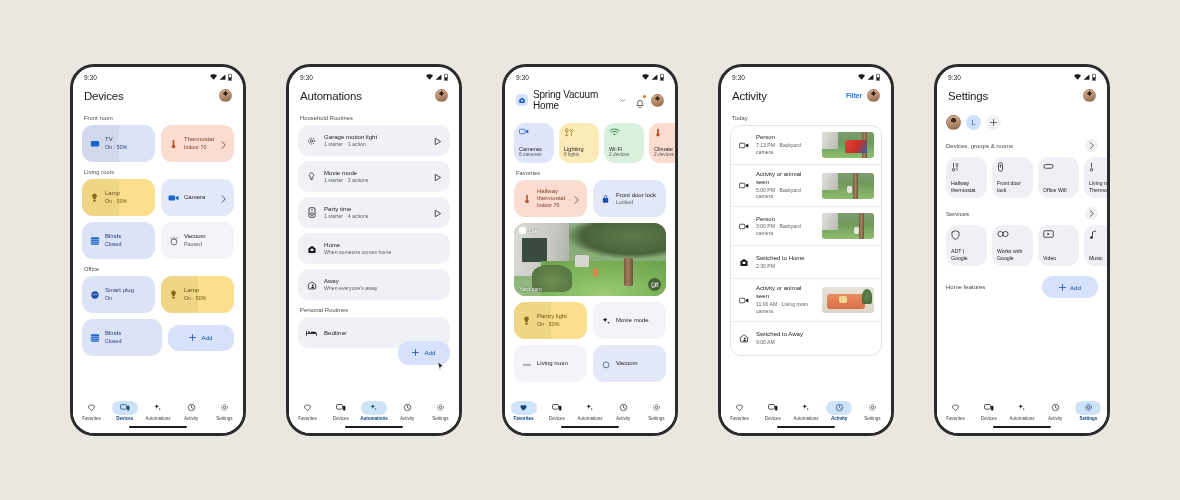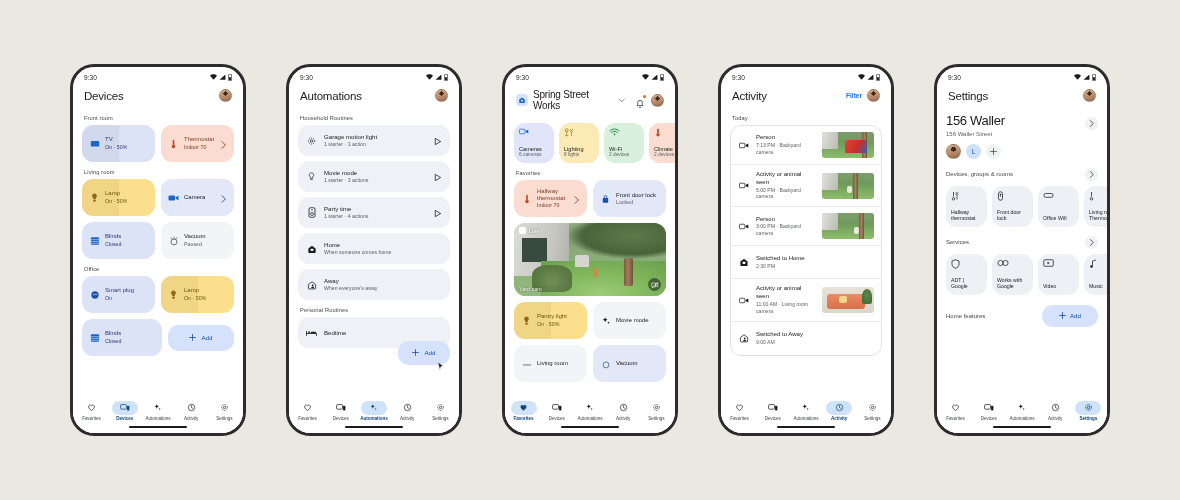--- a/index.html
+++ b/index.html
@@ -747,21 +747,21 @@
         </div>
       </div>
 
       <div class="appbar">
         <div class="homeicon">
           <svg width="8" height="8" viewBox="0 0 20 20">
               <path d="M3 9l7-5.5L17 9v7.5a1 1 0 0 1-1 1H4a1 1 0 0 1-1-1z" fill="#1b66c9"></path>
               <rect x="7.5" y="9.5" width="5" height="4" rx=".8" fill="#d6e2fb"></rect>
             </svg>
         </div>
-        <div class="apptitle sm">Spring Street Works</div>
+        <div class="apptitle sm">Spring Vacuum Home</div>
         <svg width="6" height="5" viewBox="0 0 12 8">
             <path d="M1 1.5L6 6.5l5-5" fill="none" stroke="#444746" stroke-width="1.4" stroke-linecap="round"></path>
           </svg>
         <div class="spacer"></div>
         <div class="bell">
           <svg width="10" height="10" viewBox="0 0 22 22">
               <path d="M11 3a5 5 0 0 0-5 5v4l-1.6 2.4h13.2L16 12V8a5 5 0 0 0-5-5z" fill="none" stroke="#1b1b1b" stroke-width="1.5" stroke-linejoin="round"></path>
               <path d="M9 17a2 2 0 0 0 4 0" fill="none" stroke="#1b1b1b" stroke-width="1.5"></path>
             </svg>
           <span class="dot"></span>
@@ -1183,32 +1183,20 @@
       </div>
 
       <div class="appbar">
         <div class="apptitle">Settings</div>
         <div class="spacer"></div>
         <div class="avatar"></div>
       </div>
 
       <div class="body">
 
-        <div class="titlerow" style="margin-top:6px">
-          <div>
-            <div class="bigtitle">156 Waller</div>
-            <div class="subtitle">156 Waller Street</div>
-          </div>
-          <div class="spacer"></div>
-          <div class="circlebtn" style="margin-top:3px">
-            <svg width="5" height="7" viewBox="0 0 8 12">
-                <path d="M2 1l5 5-5 5" fill="none" stroke="#444746" stroke-width="1.5" stroke-linecap="round"></path>
-              </svg>
-          </div>
-        </div>
 
         <div class="people">
           <div class="pavatar"></div>
           <div class="pinitial">L</div>
           <div class="padd">
             <svg width="7" height="7" viewBox="0 0 14 14">
                 <path d="M7 1v12M1 7h12" stroke="#444746" stroke-width="1.5" stroke-linecap="round"></path>
               </svg>
           </div>
         </div>

